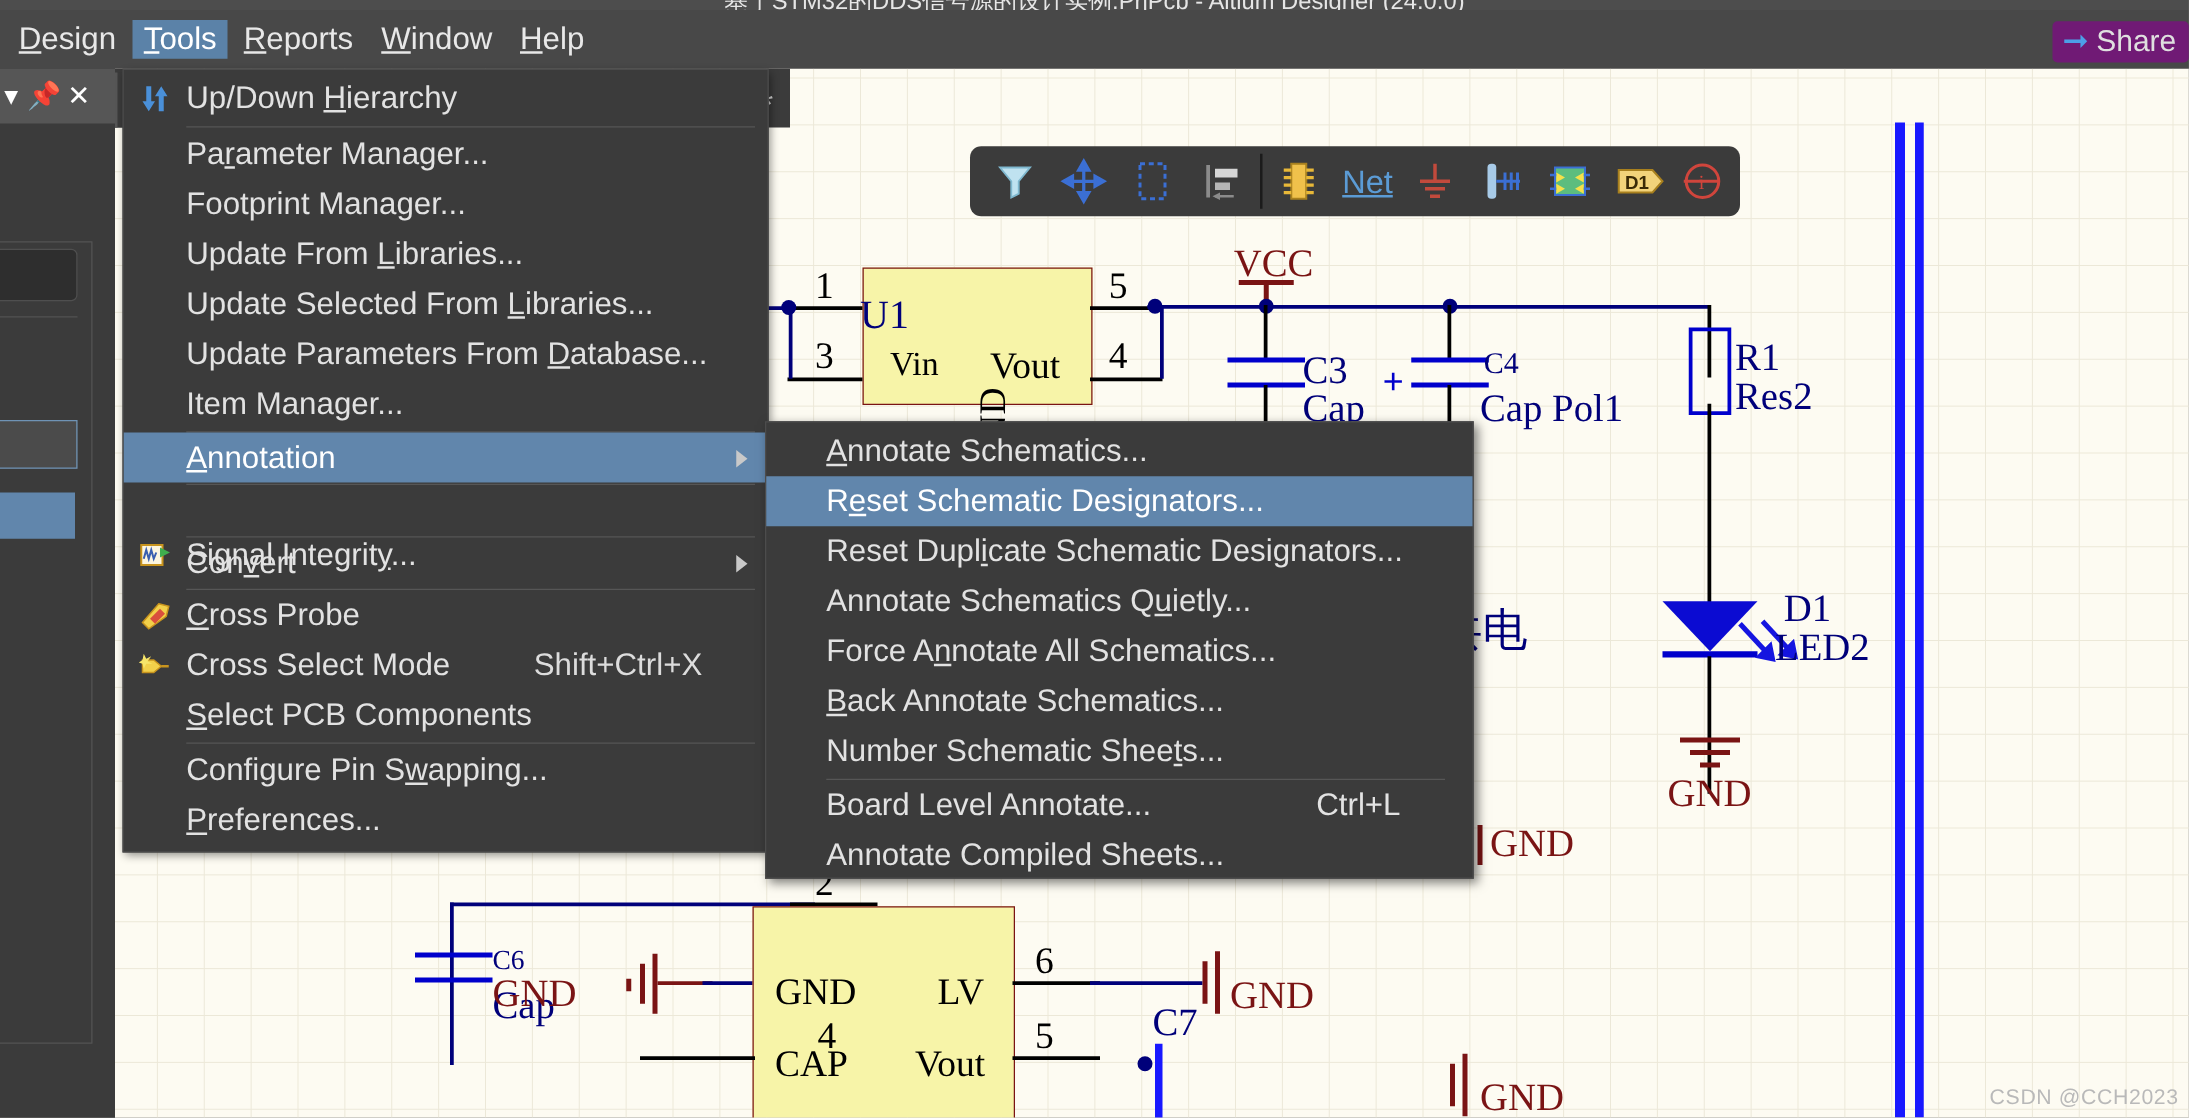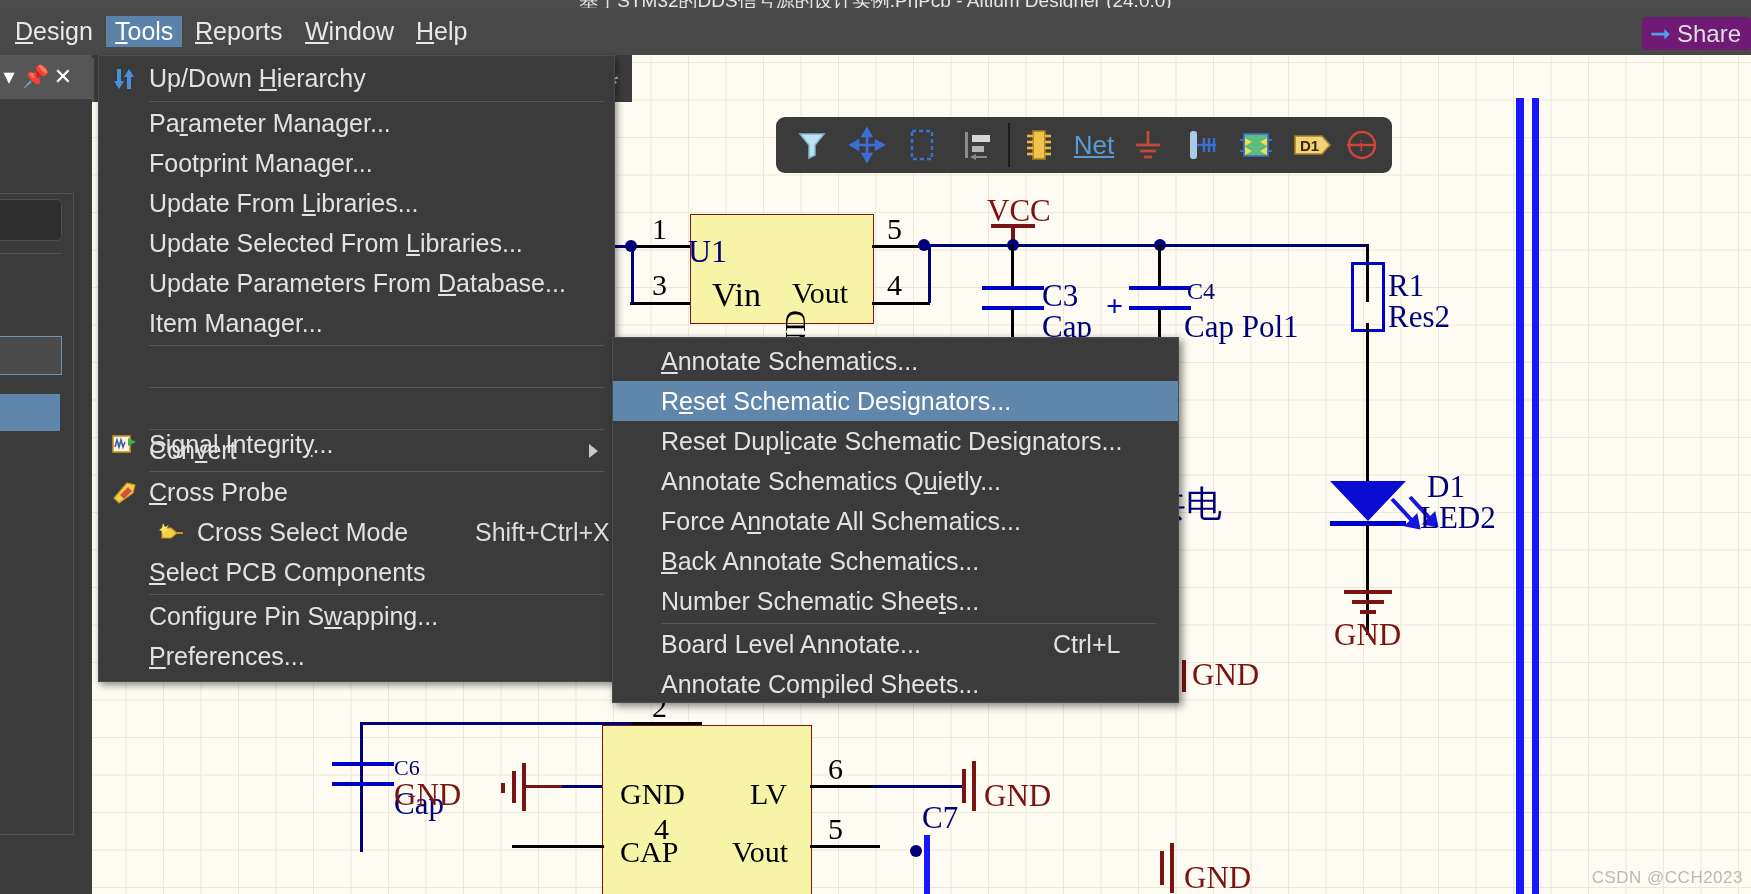--- a/index.html
+++ b/index.html
@@ -193,21 +193,21 @@
 </div>
 
 <div id="canvas">
   <div id="grid"></div>
 
   <div class="bluebar" style="left:1424px;top:43px;width:8px;height:796px;"></div>
   <div class="bluebar" style="left:1440px;top:43px;width:7px;height:796px;"></div>
 
   <div class="icbody" style="left:598px;top:159px;width:182px;height:108px;"></div>
   <div class="lbl blue" style="left:596px;top:178px;font-size:32px;">U1</div>
-  <div class="lbl black" style="left:620px;top:221px;font-size:34px;">Vin</div>
+  <div class="lbl black" style="left:620px;top:221px;font-size:27px;">Vin</div>
   <div class="lbl black" style="left:700px;top:221px;font-size:30px;">Vout</div>
   <div class="lbl black rot90" style="left:686px;top:320px;font-size:30px;">GND</div>
   <div class="lbl black" style="left:618px;top:279px;font-size:30px;">CE</div>
   <div class="lbl black" style="left:718px;top:279px;font-size:30px;">NC</div>
 
   <div class="pinH" style="left:538px;top:190px;width:60px;"></div>
   <div class="lbl black" style="left:560px;top:157px;font-size:30px;">1</div>
   <div class="pinH" style="left:538px;top:247px;width:60px;"></div>
   <div class="lbl black" style="left:560px;top:213px;font-size:30px;">3</div>
   <div class="pinH" style="left:780px;top:190px;width:58px;"></div>
@@ -448,20 +448,24 @@
 
   <div class="mi" style="top:207px;">
     <span class="txt">Update Parameters From <span class="mn">D</span>atabase...</span>
     </div>
 
   <div class="mi" style="top:247px;">
     <span class="txt">Item Manager...</span>
     </div>
   <div class="msep" style="top:289px;"></div>
 
+  <div class="mi hl" style="top:290px;">
+    <span class="txt"><span class="mn">A</span>nnotation</span>
+    <span class="arrow"></span>
+  </div>
   <div class="msep" style="top:331px;"></div>
 
   <div class="mi" style="top:332px;margin-top:36px;">
     <svg class="micon" viewBox="0 0 26 24">
       <rect x="2" y="3" width="17" height="16" fill="#fdf6e0" stroke="#c8941e" stroke-width="1.6"></rect>
       <path d="M4 14 L6 7 L8 14 L10 7 L12 14 L14 9" stroke="#3a5fb0" stroke-width="1.6" fill="none"></path>
       <polygon points="17,5 25,9 17,13" fill="#3fae4e"></polygon>
     </svg>
     <span class="txt">Signal Integrit<span class="mn">y</span>...</span>
     </div>
@@ -474,21 +478,21 @@
   <div class="msep" style="top:415px;"></div>
 
   <div class="mi" style="top:416px;">
     <svg class="micon" viewBox="0 0 26 24">
       <polygon points="16,2 24,4 22,12 8,22 3,17" fill="#f2d04a" stroke="#c8941e" stroke-width="1.2"></polygon>
       <polygon points="9,14 17,6 21,10 13,18" fill="#d94f3d"></polygon>
     </svg>
     <span class="txt"><span class="mn">C</span>ross Probe</span>
     </div>
 
-  <div class="mi" style="top:456px;margin-left:48px;">
+  <div class="mi" style="top:456px;">
     <svg class="micon" viewBox="0 0 26 24">
       <polygon points="3,7 12,7 18,12 12,17 3,17" fill="#f2d04a" stroke="#c8941e" stroke-width="1.2"></polygon>
       <line x1="18" y1="12" x2="24" y2="12" stroke="#c8941e" stroke-width="2"></line>
       <polygon points="4,2 6,6 10,4 7,8 11,10 6,10 4,14 3,10 0,9 3,7" fill="#f7e56a"></polygon>
     </svg>
     <span class="txt">Cross Select Mode</span>
     <span class="acc">Shift+Ctrl+X</span>
   </div>
 
   <div class="mi" style="top:496px;">

